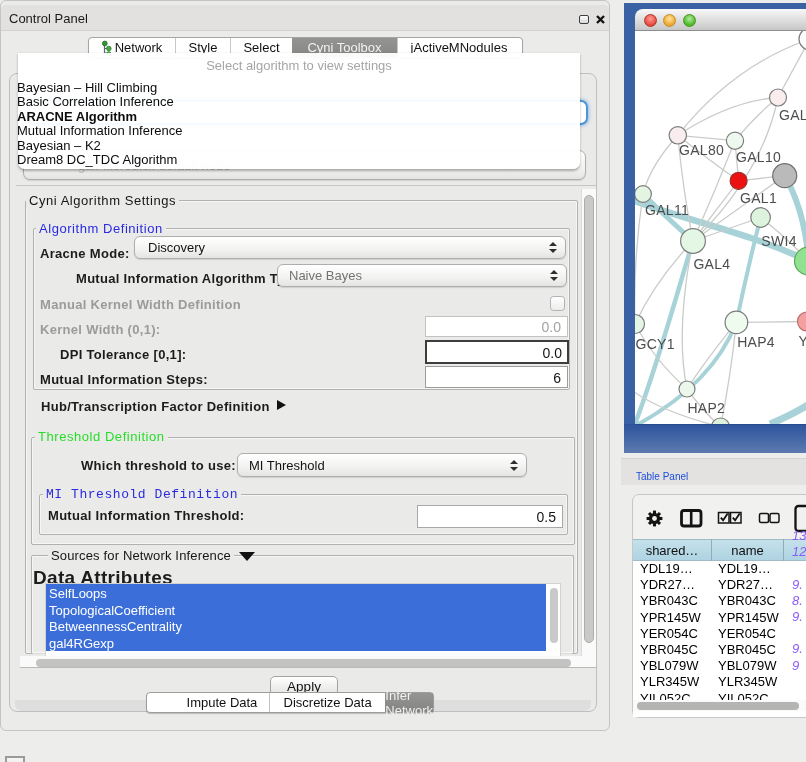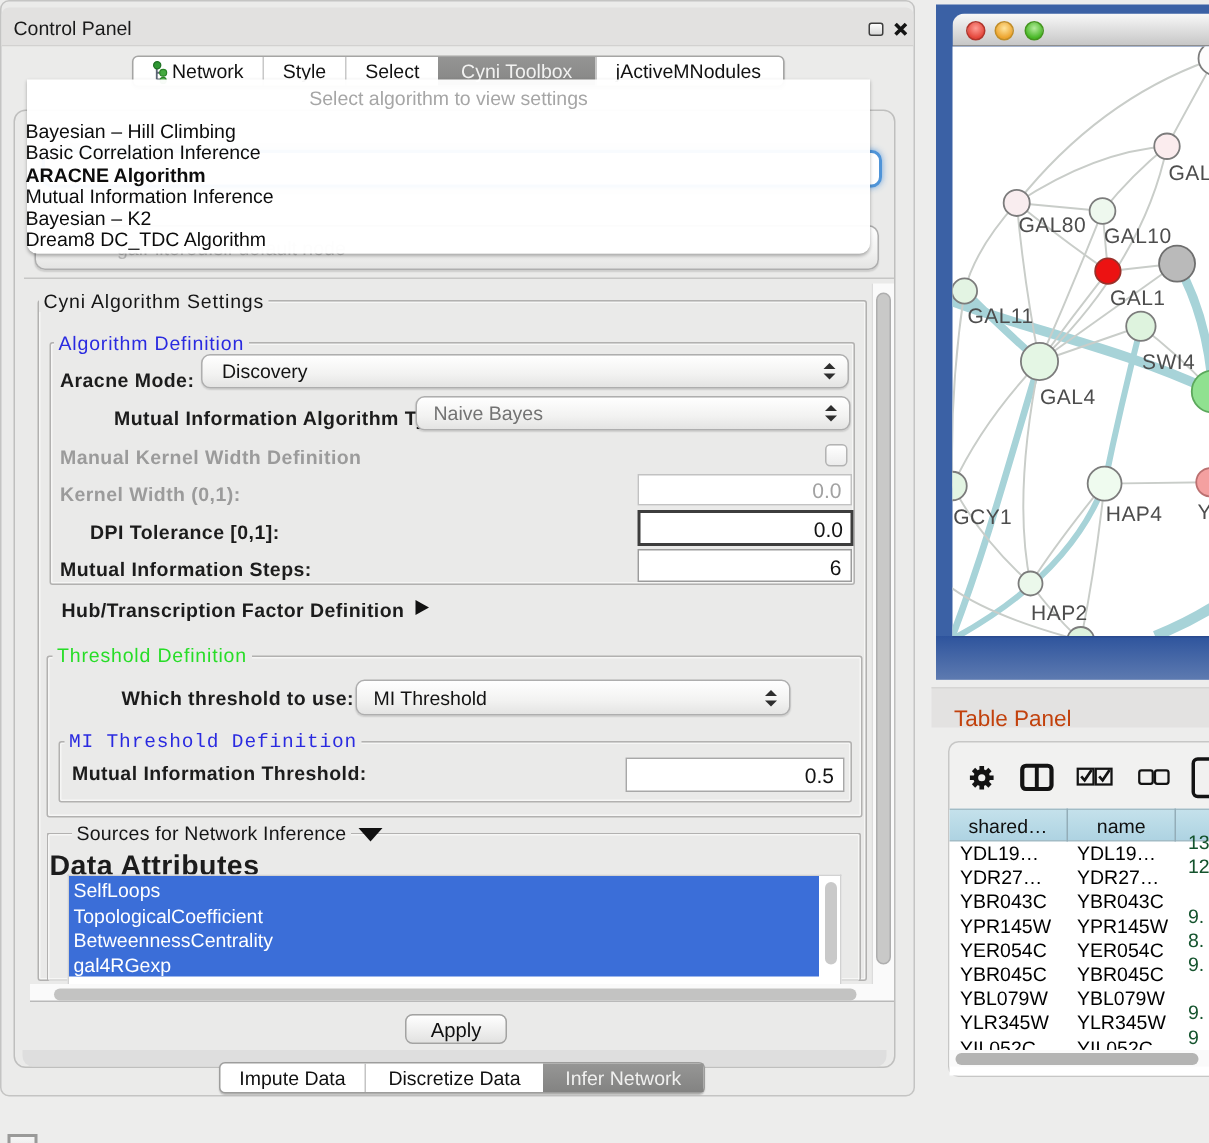--- a/index.html
+++ b/index.html
@@ -122,21 +122,21 @@
 <div class="abs" style="left:49px;top:586px;font-size:13px;line-height:16.6px;color:#fff;">SelfLoops<br>TopologicalCoefficient<br>BetweennessCentrality<br>gal4RGexp</div>
 <div class="abs" style="left:550px;top:588px;width:8px;height:55px;background:#c9c9c9;border-radius:4px;"></div>
 
 <div class="abs" style="left:581px;top:189px;width:15px;height:467px;background:#fafafa;border-left:1px solid #dcdcdc;"></div>
 <div class="abs" style="left:583.5px;top:195px;width:10px;height:448px;background:#c9c9c8;border:1px solid #aeaeae;border-radius:5.5px;"></div>
 <div class="abs" style="left:20px;top:656px;width:576px;height:12px;background:#fafafa;border-bottom:1px solid #b9b9b9;"></div>
 <div class="abs" style="left:36px;top:658.5px;width:535px;height:8px;background:#c3c3c2;border-radius:4px;"></div>
 
 <div class="abs" style="left:270px;top:676px;width:68px;height:20px;background:linear-gradient(#ffffff,#e2e2e1);border:1px solid #a3a3a2;border-radius:5px;font-size:13.5px;color:#111;text-align:center;line-height:19px;">Apply</div>
 
-<div class="abs" style="left:146px;top:708px;width:324px;height:21px;background:#ffffff;border:1px solid #9d9d9c;border-radius:4px;box-shadow:0 1px 1px rgba(0,0,0,0.2);display:flex;font-size:13px;color:#111;">
+<div class="abs" style="left:146px;top:692px;width:288px;height:21px;background:#ffffff;border:1px solid #9d9d9c;border-radius:4px;box-shadow:0 1px 1px rgba(0,0,0,0.2);display:flex;font-size:13px;color:#111;padding-left:28px;">
   <div style="width:97px;display:flex;align-items:center;justify-content:center;border-right:1px solid #c4c4c4;">Impute Data</div>
   <div style="width:118px;display:flex;align-items:center;justify-content:center;">Discretize Data</div>
   <div style="flex:1;display:flex;align-items:center;justify-content:center;background:linear-gradient(#969695,#838382);color:#f0f0ef;">Infer Network</div>
 </div>
 
 <div class="abs" style="left:5px;top:756px;width:20px;height:16px;border:2px solid #9a9a99;background:linear-gradient(#f6f6f6,#e4e4e4);"></div>
 
 <div class="abs" style="left:18px;top:52.5px;width:562px;height:116px;background:rgba(255,255,255,0.96);border-radius:0 0 7px 7px;box-shadow:0 1.5px 2.5px rgba(0,0,0,0.3);"></div>
 <div class="abs" style="left:18px;top:58px;width:562px;text-align:center;font-size:13px;color:#a6a6a6;">Select algorithm to view settings</div>
 <div class="abs" style="left:17px;top:80.5px;font-size:13px;line-height:14.5px;color:#0c0c0c;white-space:nowrap;">Bayesian – Hill Climbing<br>Basic Correlation Inference<br><b>ARACNE Algorithm</b><br>Mutual Information Inference<br>Bayesian – K2<br>Dream8 DC_TDC Algorithm</div>
@@ -212,21 +212,21 @@
     <text x="126.3" y="215">SWI4</text>
     <text x="58.4" y="238">GAL4</text>
     <text x="102.2" y="316">HAP4</text>
     <text x="163.4" y="315">Y</text>
     <text x="0.5" y="318">GCY1</text>
     <text x="52.4" y="382">HAP2</text>
   </g>
 </svg>
 
 <div class="abs" style="left:621px;top:458px;width:185px;height:27px;background:#e3e2e1;border-top:1px solid #d6d5d4;"></div>
-<div class="abs" style="left:636px;top:471px;font-size:15px;color:#c2410c;">Table Panel</div>
+<div class="abs" style="left:636px;top:471px;font-size:10px;color:#1d4ed8;">Table Panel</div>
 
 <div class="abs" style="left:632px;top:494px;width:180px;height:224px;background:#f1f1f0;border:1.5px solid #c7c7c6;border-radius:7px 0 0 7px;"></div>
 
 <svg class="abs" style="left:640px;top:503px;" width="166" height="32" viewBox="0 0 166 32">
   <g fill="#131313">
     <circle cx="14.5" cy="15.5" r="5.6"></circle>
     <g stroke="#131313" stroke-width="3.1">
       <line x1="14.5" y1="7.6" x2="14.5" y2="23.4"></line>
       <line x1="6.6" y1="15.5" x2="22.4" y2="15.5"></line>
       <line x1="9" y1="10" x2="20" y2="21"></line>
@@ -248,18 +248,18 @@
 </svg>
 
 <div class="abs" style="left:633px;top:539px;width:173px;height:178px;background:#fff;"></div>
 <div class="abs" style="left:633px;top:539px;width:173px;height:21.5px;background:linear-gradient(#c4e1eb,#aed3e2);border-top:1px solid #a2bcc6;border-bottom:1px solid #a2bcc6;"></div>
 <div class="abs" style="left:711px;top:539px;width:1px;height:21.5px;background:#93adb8;"></div>
 <div class="abs" style="left:783px;top:539px;width:1px;height:21.5px;background:#93adb8;"></div>
 <div class="abs" style="left:633px;top:543px;width:78px;text-align:center;font-size:13px;color:#101010;">shared…</div>
 <div class="abs" style="left:712px;top:543px;width:71px;text-align:center;font-size:13px;color:#101010;">name</div>
 <div class="abs" style="left:640px;top:561px;font-size:13px;line-height:16.2px;color:#000;">YDL19…<br>YDR27…<br>YBR043C<br>YPR145W<br>YER054C<br>YBR045C<br>YBL079W<br>YLR345W<br>YIL052C</div>
 <div class="abs" style="left:718px;top:561px;font-size:13px;line-height:16.2px;color:#000;">YDL19…<br>YDR27…<br>YBR043C<br>YPR145W<br>YER054C<br>YBR045C<br>YBL079W<br>YLR345W<br>YIL052C</div>
-<div class="abs" style="left:792px;top:554px;font-size:13px;line-height:16.2px;color:#14532d;">13<br>12<br><br>9.<br>8.<br>9.<br><br>9.<br>9</div>
+<div class="abs" style="left:792px;top:528px;font-size:13px;line-height:16.2px;color:#8b5cf6;font-style:italic;">13<br>12<br><br>9.<br>8.<br>9.<br><br>9.<br>9</div>
 
 <div class="abs" style="left:633px;top:700px;width:173px;height:11px;background:#fafafa;"></div>
 <div class="abs" style="left:637px;top:702px;width:162px;height:8px;background:#b4b4b3;border-radius:4px;"></div>
 
 </div>
 
 </body></html>

